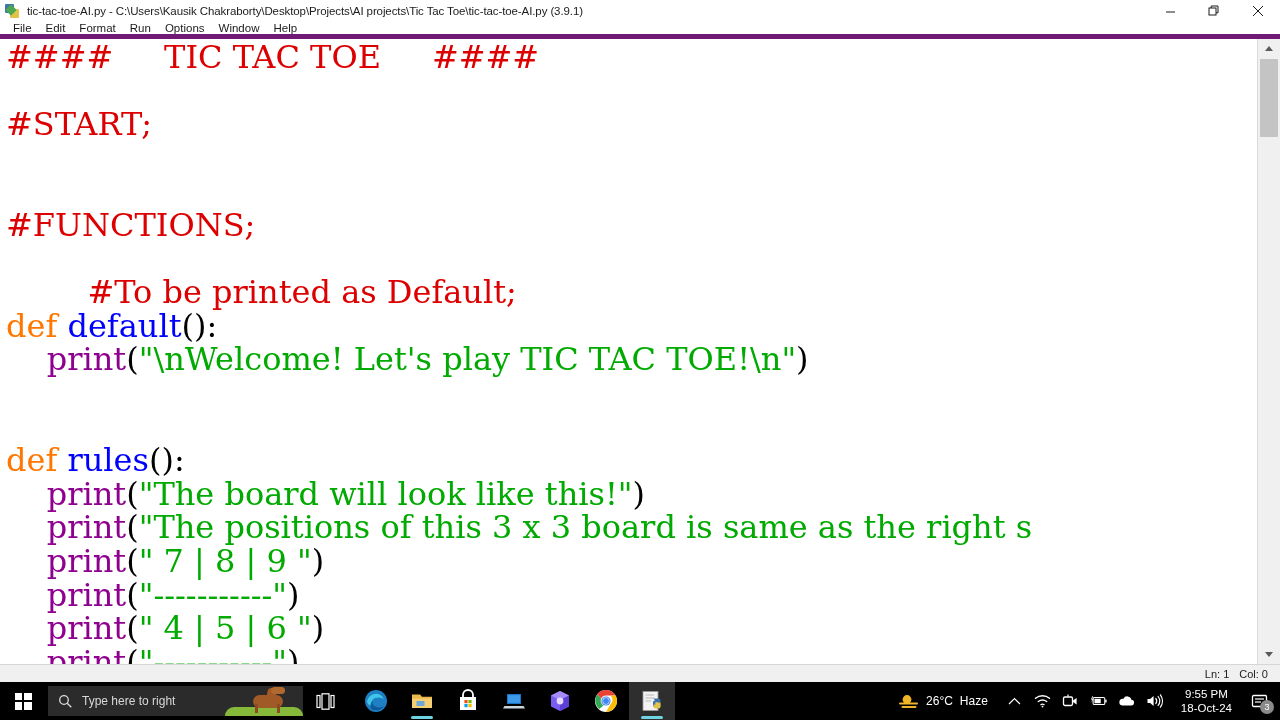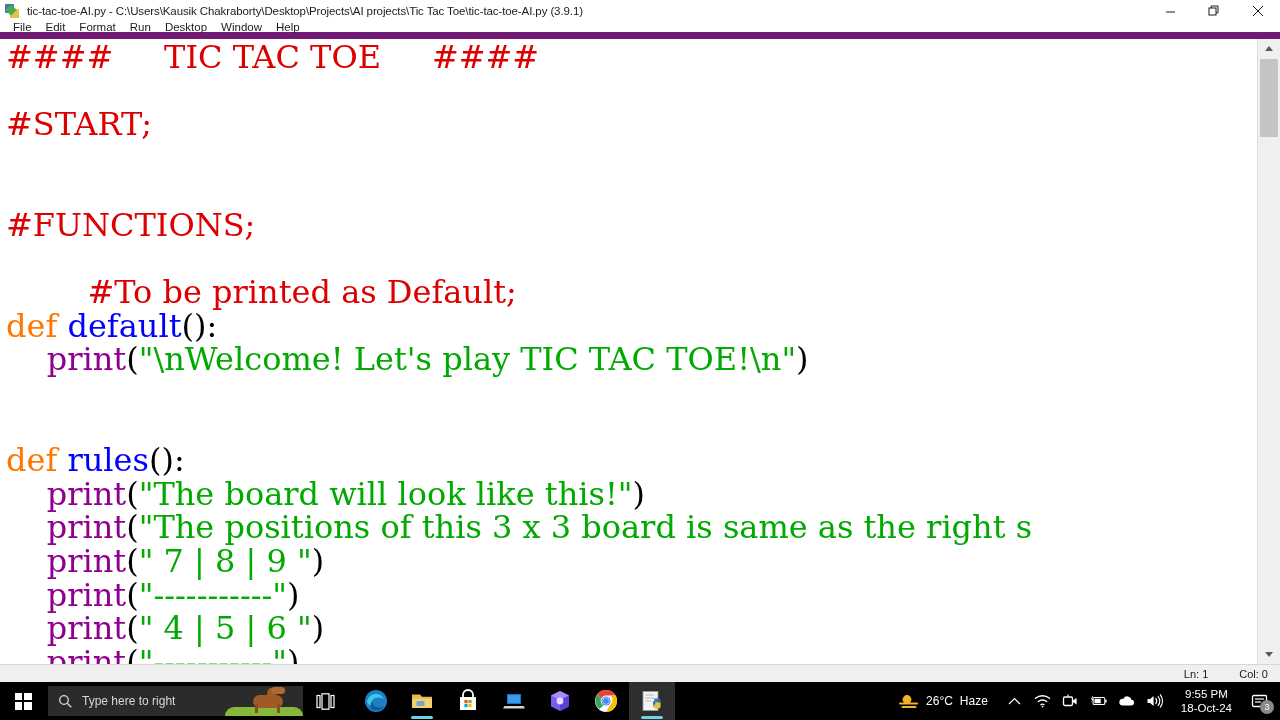--- a/index.html
+++ b/index.html
@@ -79,21 +79,21 @@
 
   
   .menubar {
     position: absolute;
     top: 22px; left: 0;
     width: 1280px;
     height: 17px;
     background: #ffffff;
     display: flex;
     align-items: center;
-    border-bottom: 7px solid #701a75;
+    border-bottom: 5px solid #701a75;
     padding-left: 6px;
     box-sizing: border-box;
   }
   .menu-item {
     font-size: 11.5px;
     color: #1b1b1b;
     padding: 0 7px;
     line-height: 16px;
     white-space: nowrap;
   }
@@ -190,21 +190,21 @@
     display: flex;
     align-items: center;
     justify-content: flex-end;
     border-top: 1px solid #d6d6d6;
     box-sizing: border-box;
     padding-right: 12px;
   }
   .status-text {
     font-size: 11px;
     color: #1b1b1b;
-    margin-left: 31px;
+    margin-left: 10px;
     white-space: nowrap;
   }
 
   
   .taskbar {
     position: absolute;
     bottom: 0; left: 0;
     width: 1280px;
     height: 38px;
     background: #000000;
@@ -421,21 +421,21 @@
         </svg>
       </div>
     </div>
   </div>
 
   <div class="menubar" id="menubar">
       <div class="menu-item">File</div>
       <div class="menu-item">Edit</div>
       <div class="menu-item">Format</div>
       <div class="menu-item">Run</div>
-      <div class="menu-item">Desktop</div>
+      <div class="menu-item">Options</div>
       <div class="menu-item">Window</div>
       <div class="menu-item">Help</div>
     </div>
 
   <div class="editor">
     <div class="code-area" id="code-area">
         <div class="code-line"><span class="tok-comment">####     TIC TAC TOE     ####</span></div>
         <div class="code-line">&nbsp;</div>
         <div class="code-line"><span class="tok-comment">#START;</span></div>
         <div class="code-line">&nbsp;</div>

